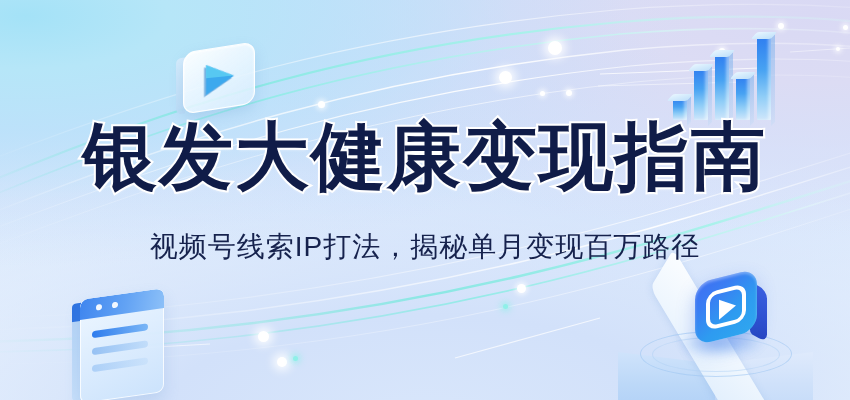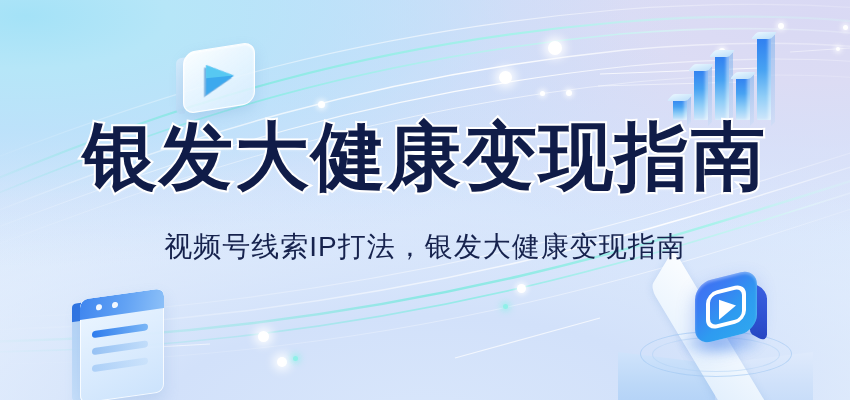--- a/index.html
+++ b/index.html
@@ -343,15 +343,15 @@
 
   <div id="video-icon">
     <div class="cube-side"></div>
     <div class="cube-face">
       <div class="inner"></div>
       <div class="ptri"></div>
     </div>
   </div>
 
   <div id="title">银发大健康变现指南</div>
-  <div id="subtitle">视频号线索IP打法，银发大健康变现指南</div>
+  <div id="subtitle">视频号线索IP打法，揭秘单月变现百万路径</div>
 
 </div>
 
 </body></html>

